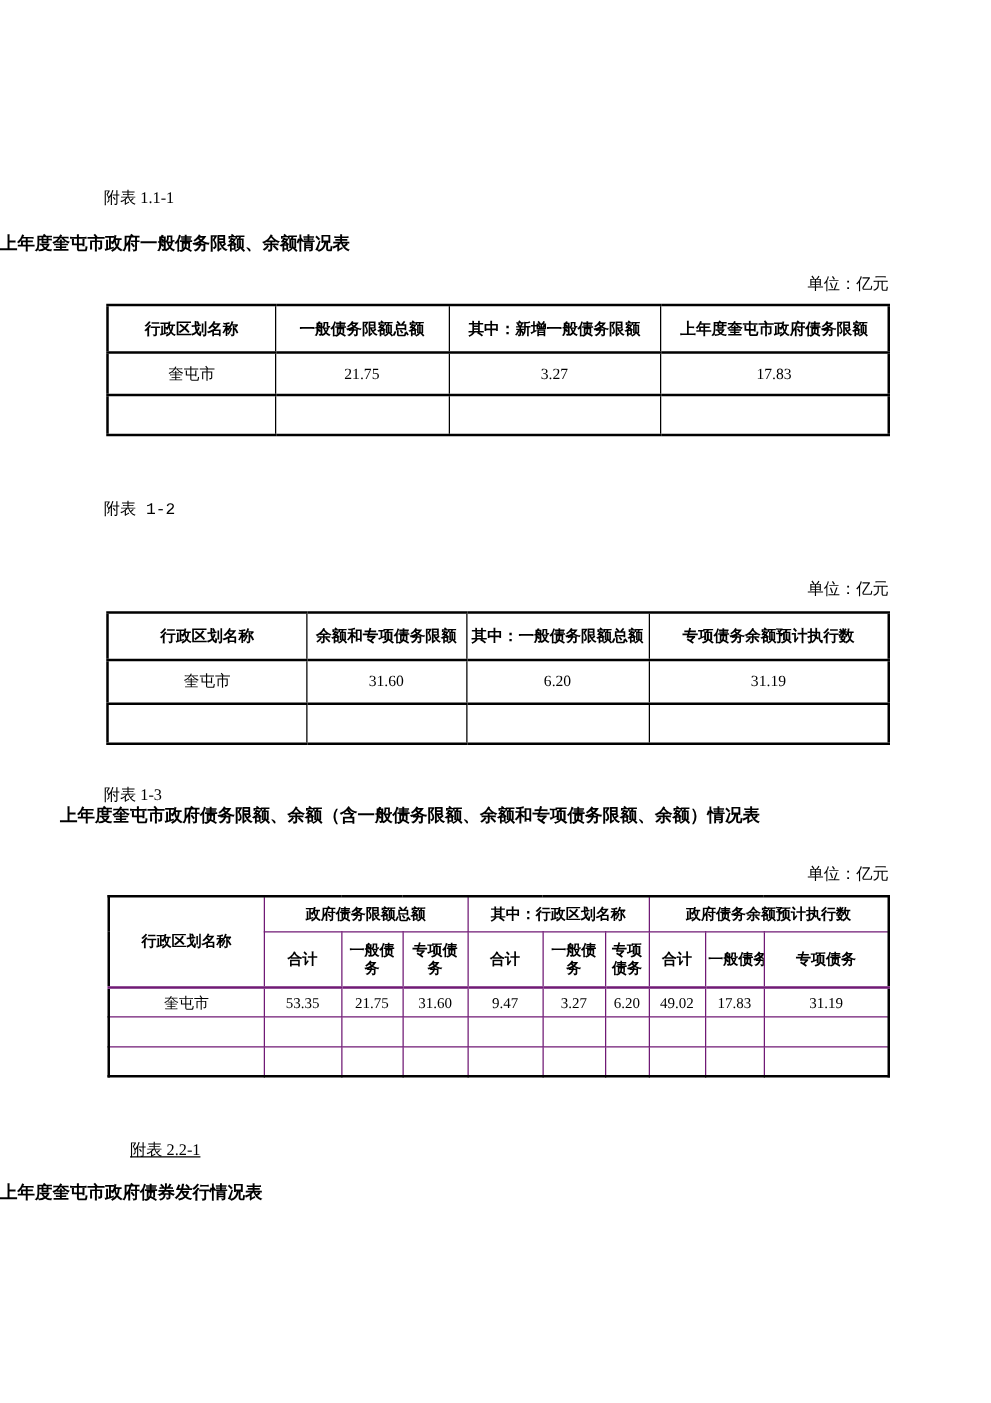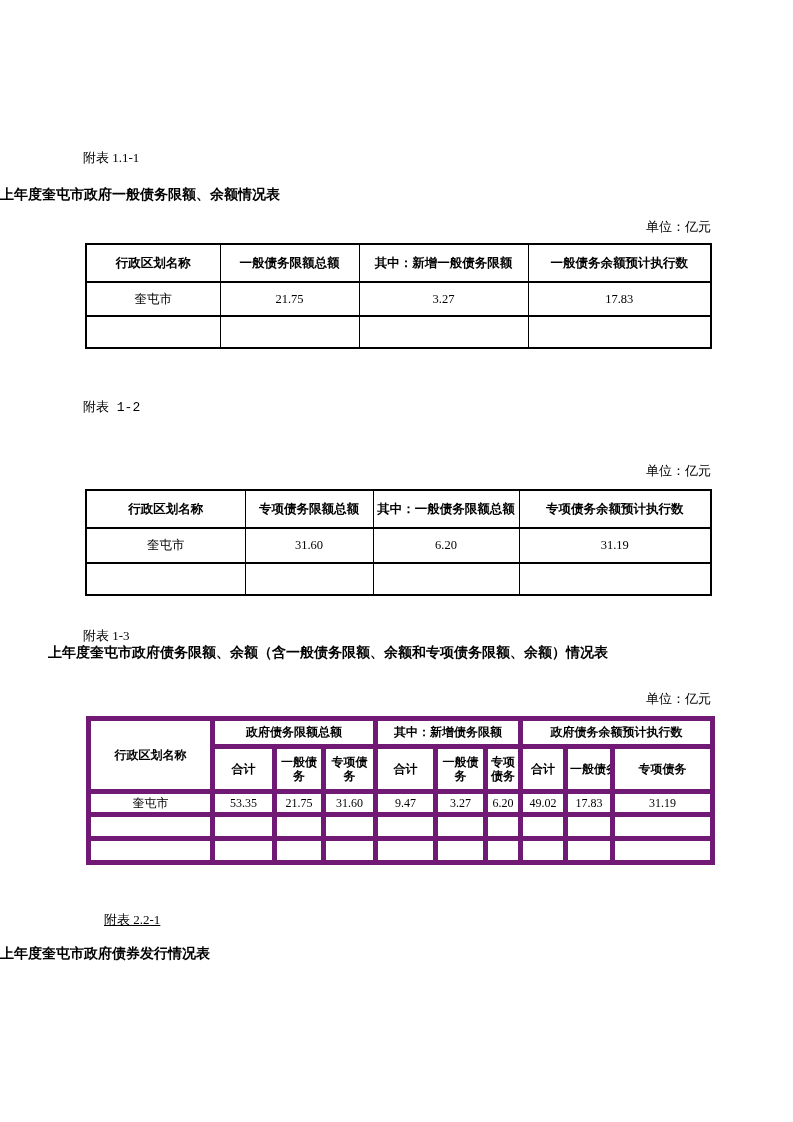--- a/index.html
+++ b/index.html
@@ -43,21 +43,21 @@
     text-align: center;
     vertical-align: middle;
     padding: 0 2px;
     overflow: hidden;
     line-height: 1.2;
   }
   
   table.t12 th, table.t12 td { border: solid #000; border-width: 2px 1px; }
   table.t12 th { font-weight: bold; }
   
-  table.t3 th, table.t3 td { border: 5px solid #701a75; }
+  table.t3 th, table.t3 td { border: 1px solid #701a75; }
   table.t3 th { font-weight: bold; }
   table.t3 .hdr-bottom { border-bottom-width: 2px; }
   .nowrap { white-space: nowrap; }
 </style>
 </head>
 <body>
 
 <div class="page">
 
   <div class="att-label" style="left:83px; top:149px;">附表 1.1-1</div>
@@ -69,21 +69,21 @@
       <col style="width:134px">
         <col style="width:139px">
         <col style="width:169px">
         <col style="width:183px">
     </colgroup>
     <tbody>
         <tr style="height:38px;">
       <th>行政区划名称</th>
       <th>一般债务限额总额</th>
       <th>其中：新增一般债务限额</th>
-      <th>一般债务余额预计执行数</th>
+      <th>上年度奎屯市政府债务限额</th>
     </tr>
     <tr style="height:34px;">
       <td>奎屯市</td>
       <td>21.75</td>
       <td>3.27</td>
       <td>17.83</td>
     </tr>
     <tr style="height:32px;">
       <td></td>
       <td></td>
@@ -99,21 +99,21 @@
   <table class="doc t12" style="left:85px; top:489px; width:625px;">
     <colgroup>
       <col style="width:159px">
         <col style="width:128px">
         <col style="width:146px">
         <col style="width:192px">
     </colgroup>
     <tbody>
         <tr style="height:38px;">
       <th>行政区划名称</th>
-      <th>专项债务限额总额</th>
+      <th>余额和专项债务限额</th>
       <th>其中：一般债务限额总额</th>
       <th>专项债务余额预计执行数</th>
     </tr>
     <tr style="height:35px;">
       <td>奎屯市</td>
       <td>31.60</td>
       <td>6.20</td>
       <td>31.19</td>
     </tr>
     <tr style="height:32px;">
@@ -139,21 +139,21 @@
         <col style="width:50px">
         <col style="width:35px">
       <col style="width:45px">
         <col style="width:47px">
         <col style="width:100px">
     </colgroup>
     <tbody>
         <tr style="height:28px;">
       <th rowspan="2" class="hdr-bottom">行政区划名称</th>
       <th colspan="3">政府债务限额总额</th>
-      <th colspan="3">其中：新增债务限额</th>
+      <th colspan="3">其中：行政区划名称</th>
       <th colspan="3">政府债务余额预计执行数</th>
     </tr>
     <tr style="height:45px;font-family:Liberation Serif, serif;">
       <th class="hdr-bottom">合计</th>
       <th class="hdr-bottom">一般债务</th>
       <th class="hdr-bottom">专项债务</th>
       <th class="hdr-bottom">合计</th>
       <th class="hdr-bottom">一般债务</th>
       <th class="hdr-bottom">专项债务</th>
       <th class="hdr-bottom nowrap">合计</th>

